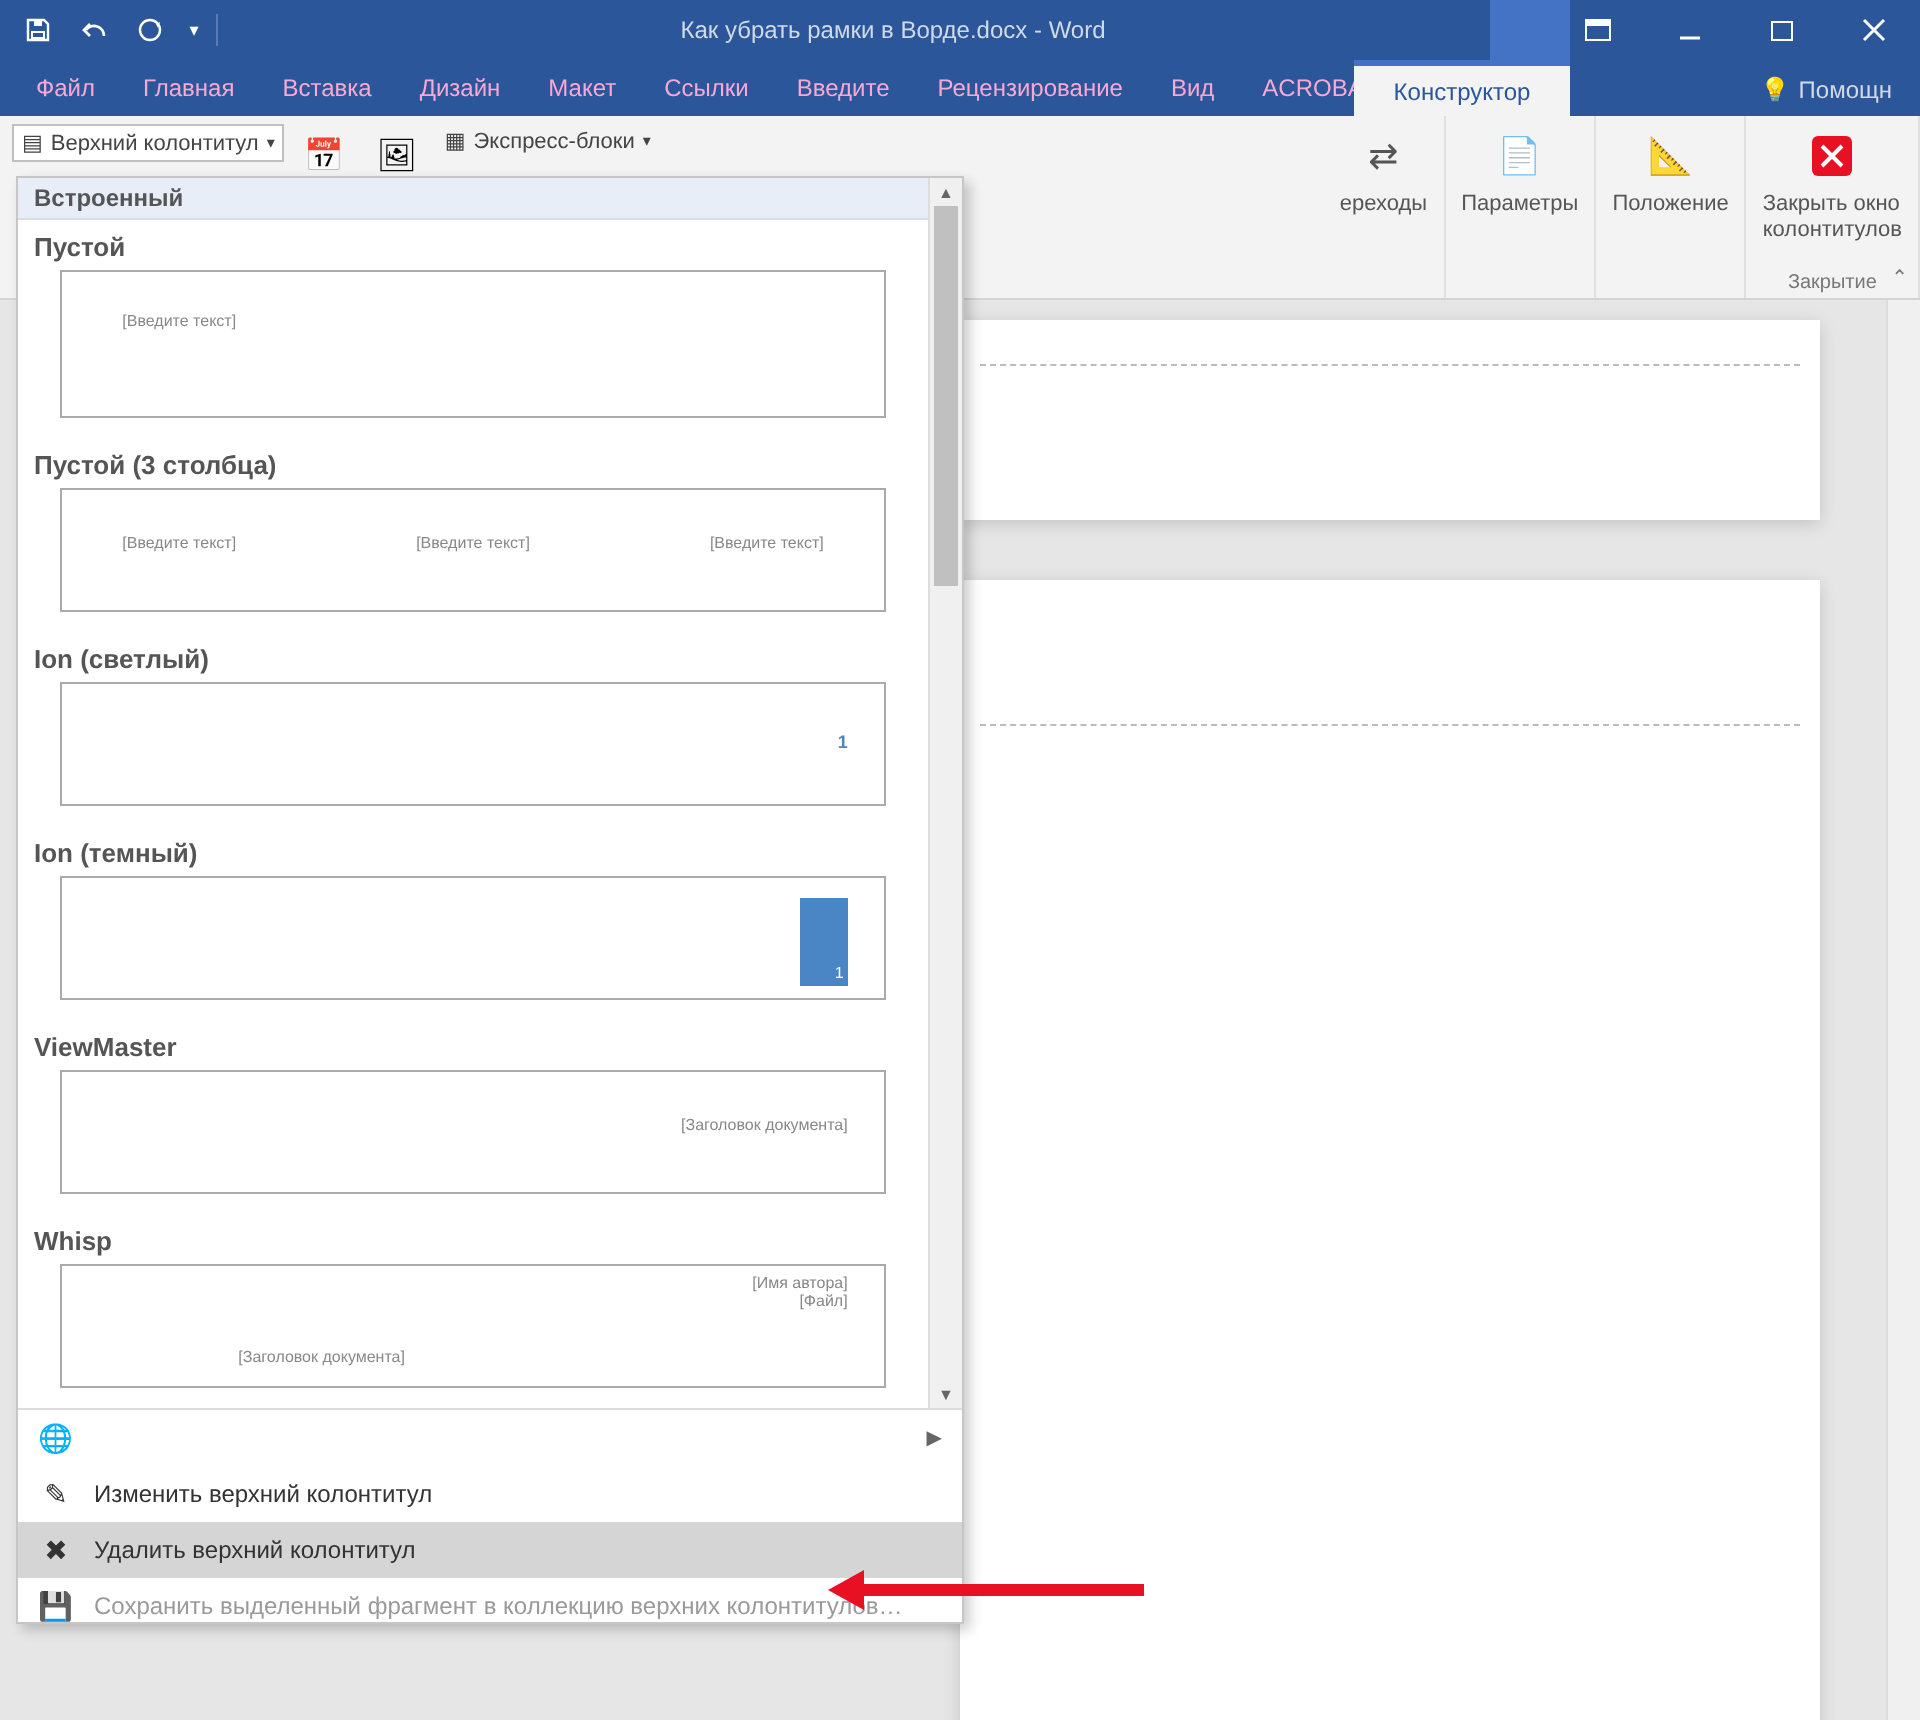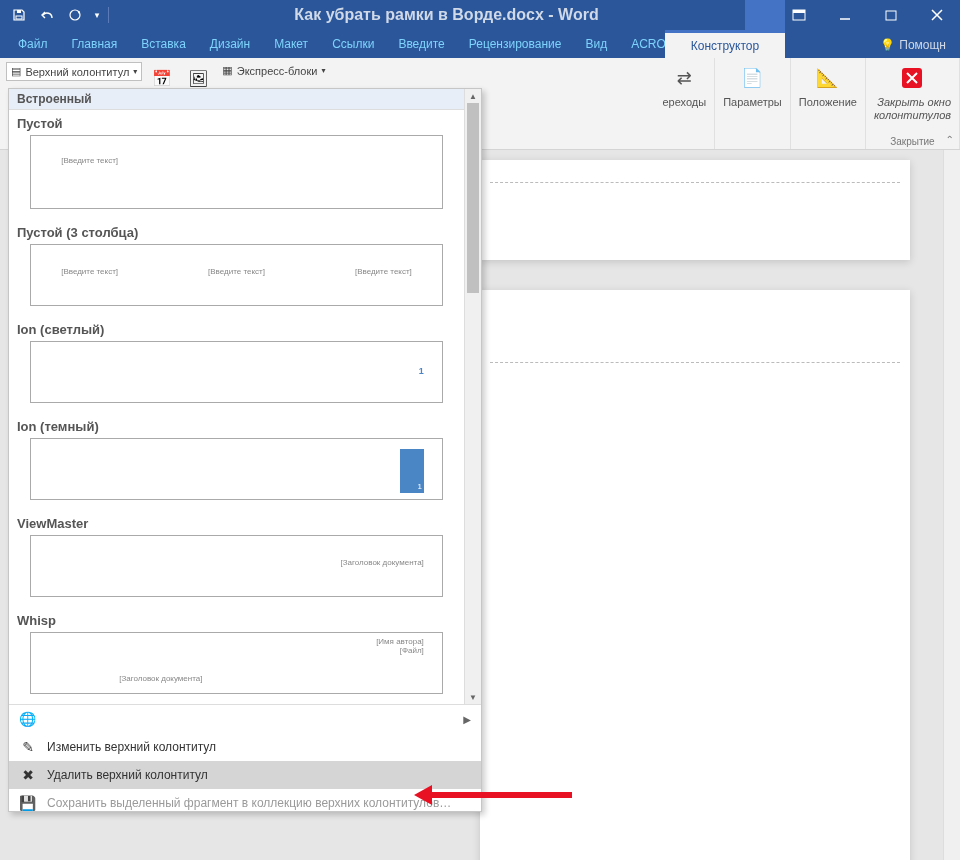--- a/index.html
+++ b/index.html
@@ -2,41 +2,41 @@
 <html><head>
 <meta charset="utf-8">
 <style>
 * { margin:0; padding:0; box-sizing:border-box; font-family:"Segoe UI",Arial,sans-serif; }
 body { width:960px; height:860px; background:#fff; overflow:hidden; position:relative; }
 
 .titlebar { height:30px; background:#2b579a; color:#fff; display:flex; align-items:center; font-size:12px; }
 .qat { display:flex; align-items:center; gap:2px; padding:0 6px; }
 .qat-btn { width:26px; height:26px; display:flex; align-items:center; justify-content:center; color:#fff; cursor:pointer; }
 .qat-sep { width:1px; height:16px; background:#5a7ab8; margin:0 2px; }
-.title-text { flex:1; text-align:center; color:#d0d9e8; font-size:16px;font-weight:bold; }
+.title-text { flex:1; text-align:center; color:#d0d9e8; font-size:12px; }
 .wincontrols { display:flex; }
 .wc { width:46px; height:30px; display:flex; align-items:center; justify-content:center; color:#fff; cursor:pointer; }
 
 .tabbar { height:28px; background:#2b579a; display:flex; align-items:flex-end; padding-left:6px; }
-.tab { color:#7dd3fc; font-size:12px; padding:6px 12px 7px; cursor:pointer; }
+.tab { color:#f9a8d4; font-size:12px; padding:6px 12px 7px; cursor:pointer; }
 .tab.file { background:#2b579a; }
 .help { margin-left:auto; padding:6px 14px; color:#d0d9e8; font-size:12px; display:flex; align-items:center; gap:4px; }
 .contextual-label { position:absolute; top:0; right:175px; height:30px; display:flex; align-items:center; background:#4472c4; color:#fff; padding:0 20px; font-size:11px; }
-.contextual-bottom { position:absolute; top:30px; height:28px; background:#f3f3f3; color:#2b579a; display:flex; align-items:center; justify-content:center; font-size:12px; width:120px; right:175px; border-top:3px solid #4472c4; }
+.contextual-bottom { position:absolute; top:30px; height:28px; background:#f3f3f3; color:#2b579a; display:flex; align-items:center; justify-content:center; font-size:12px; width:108px; right:175px; border-top:3px solid #4472c4; }
 
 .ribbon { height:92px; background:#f3f3f3; border-bottom:1px solid #d4d4d4; display:flex; position:relative; }
 .ribbon-left { display:flex; }
 .rg1 { padding:4px 6px; display:flex; gap:4px; align-items:flex-start; }
 .rtoggle { font-size:11px; color:#444; padding:2px 4px; border:1px solid #c0c0c0; background:#fff; display:flex; align-items:center; gap:4px; cursor:pointer; }
 .rtoggle .arrow { font-size:8px; }
 .rsmall { width:32px; height:32px; display:flex; align-items:center; justify-content:center; }
 .ribbon-right { margin-left:auto; display:flex; }
 .rgroup { border-right:1px solid #e0e0e0; padding:4px 8px 2px; display:flex; flex-direction:column; align-items:center; font-size:11px; color:#555; min-width:60px; }
 .rgroup .ico { width:32px; height:32px; display:flex; align-items:center; justify-content:center; font-size:18px; }
-.rgroup .lbl { text-align:right; line-height:1.15; margin-top:2px; }
+.rgroup .lbl { text-align:left; line-height:1.15; margin-top:2px; }
 .rgroup .caption { margin-top:auto; font-size:10px; color:#777; }
 .rclose .ico { color:#d83b01; }
 .collapse { position:absolute; right:6px; bottom:4px; font-size:10px; color:#777; cursor:pointer; }
 
 .doc-area { position:absolute; top:150px; left:0; right:0; bottom:0; background:#e6e6e6; }
 .page { position:absolute; background:#fff; box-shadow:0 2px 8px rgba(0,0,0,0.15); left:480px; width:430px; }
 .page1 { top:10px; height:100px; }
 .page2 { top:140px; height:600px; }
 .dashed { border-bottom:1px dashed #bbb; margin:22px 10px 0; }
 .page2 .dashed { margin-top:72px; }
@@ -179,21 +179,21 @@
       <div class="ico">📐</div>
       <div class="lbl">Положение</div>
     </div>
     <div class="rgroup rclose">
       <div class="ico">
           <svg width="26" height="26">
             <rect x="3" y="3" width="20" height="20" rx="3" fill="#e81123"></rect>
             <path d="M8 8l10 10M18 8L8 18" stroke="#fff" stroke-width="2"></path>
           </svg>
         </div>
-      <div class="lbl" style="white-space:pre-line;font-style:italic;">Закрыть окно
+      <div class="lbl" style="white-space:pre-line;">Закрыть окно
 колонтитулов</div>
       <div class="caption">Закрытие</div>
     </div>
   </div>
   <div class="collapse">⌃</div>
 </div>
 
 <div class="doc-area">
   <div class="page page1">
       <div class="dashed"></div>

